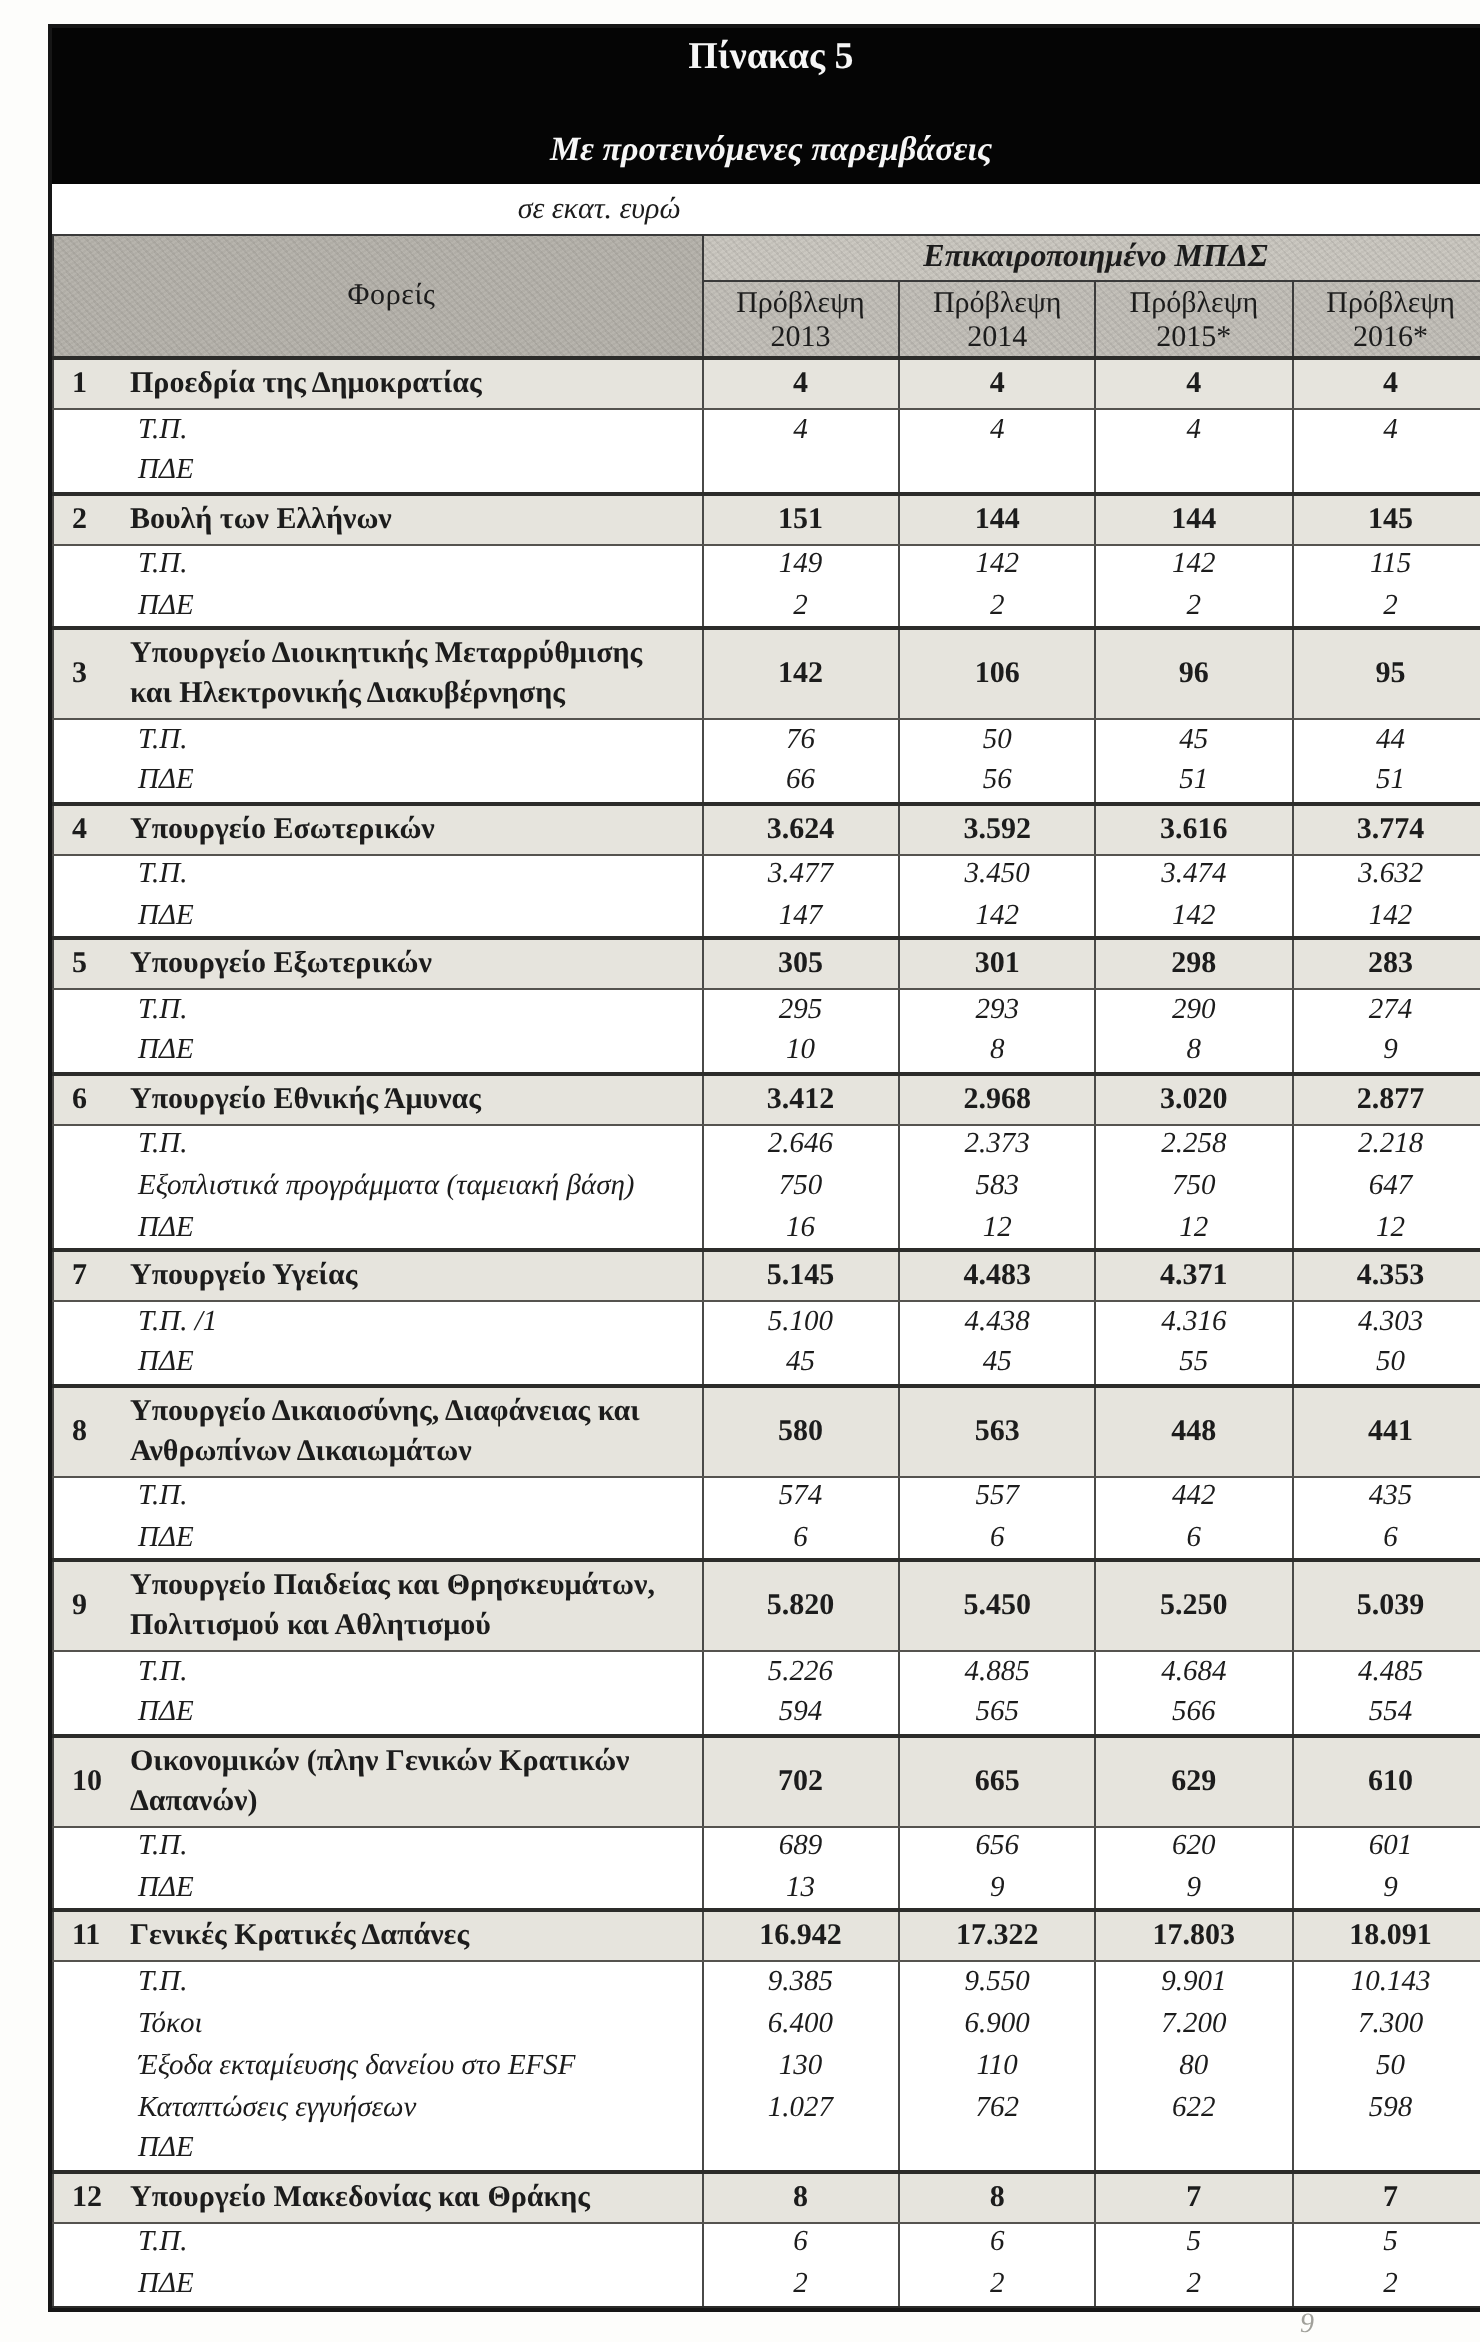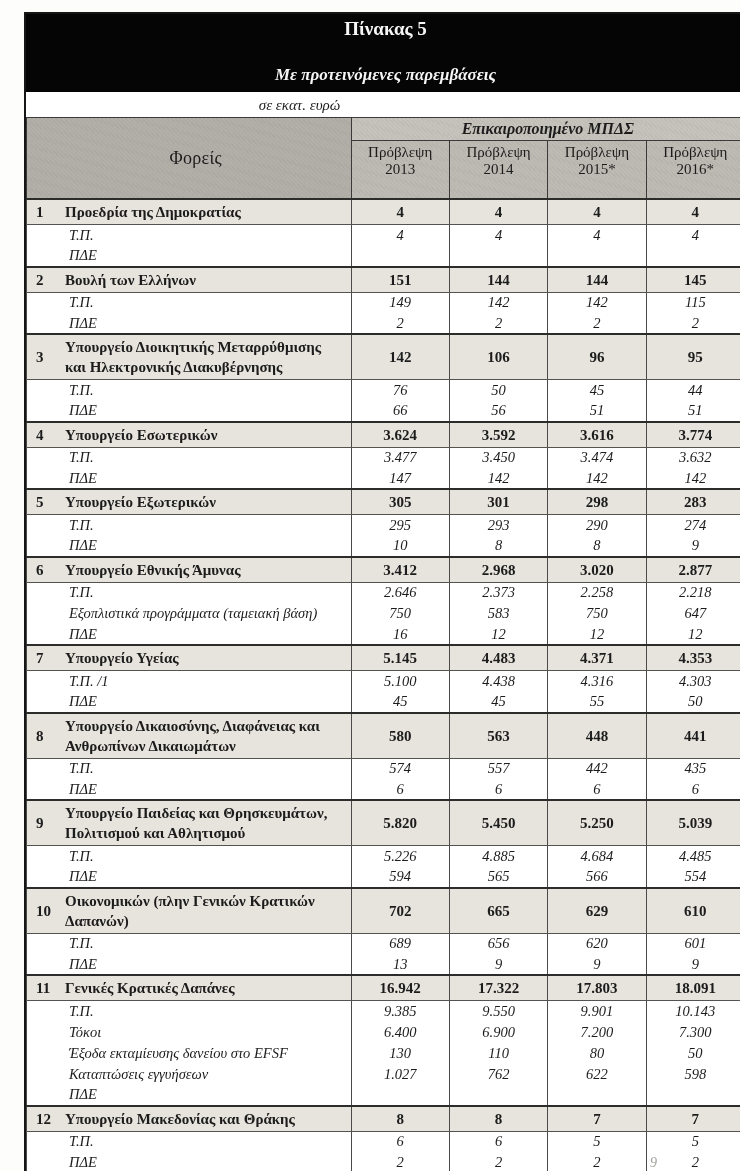--- a/index.html
+++ b/index.html
@@ -46,30 +46,30 @@
     border:1px solid var(--border);
     font-weight:normal;vertical-align:middle;
   }
   .noise{
     background-image:
       repeating-linear-gradient(47deg, rgba(40,40,40,.07) 0 1px, transparent 1px 3px),
       repeating-linear-gradient(-31deg, rgba(40,40,40,.05) 0 1px, transparent 1px 2px);
   }
   .entity-h{
     background-color:var(--entity-head-bg);
-    font-size:18px;letter-spacing:.3px;padding-left:15px;
+    font-size:15px;letter-spacing:.3px;padding-left:15px;
   }
   .group-h{
     background-color:var(--group-head-bg);
     font-weight:bold;font-style:italic;font-size:16px;
     padding:2px 0;
   }
   .col-h{
     background-color:var(--col-head-bg);
-    font-size:15px;line-height:17px;padding:3px 0 20px 0;
+    font-size:15px;line-height:17px;padding:3px 0 0 0;
   }
   tbody td{
     border-left:1px solid #4a4a48;border-right:1px solid #4a4a48;
     vertical-align:middle;
   }
   tr.main-row td{
     border-top:2px solid #2c2c2a;
     border-bottom:1px solid #55534f;
     background-color:var(--main-row-bg);
     font-weight:bold;font-size:15px;

